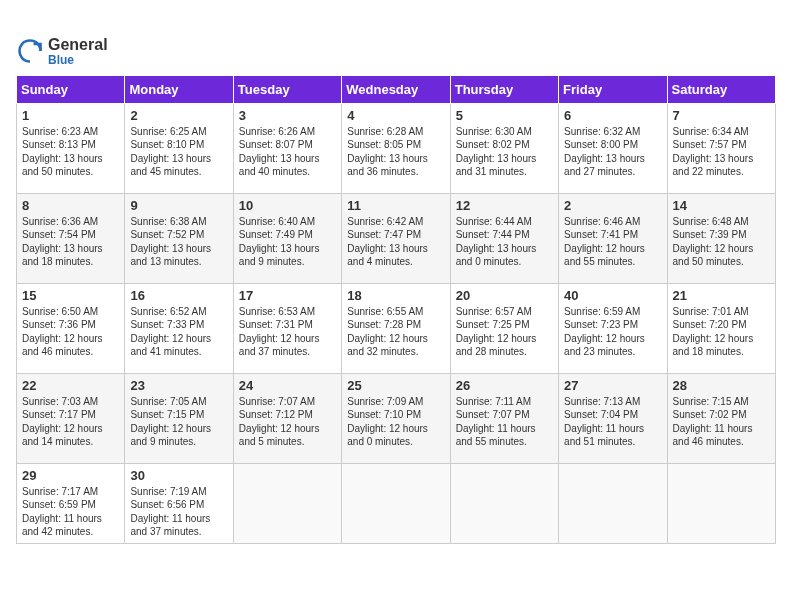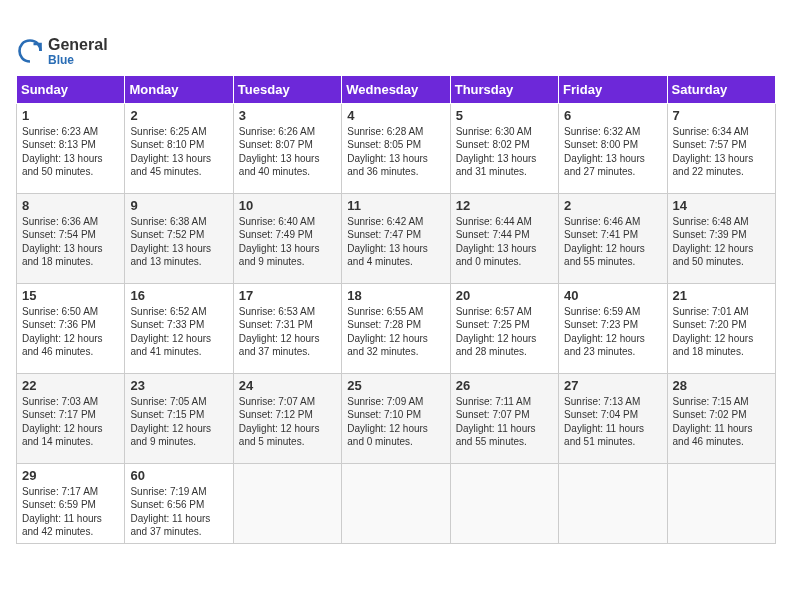--- a/index.html
+++ b/index.html
@@ -173,21 +173,21 @@
         <td><span class="day-num">26</span>
 <span class="day-detail">Sunrise: 7:11 AM<br>Sunset: 7:07 PM<br>Daylight: 11 hours and 55 minutes.</span></td>
         <td><span class="day-num">27</span>
 <span class="day-detail">Sunrise: 7:13 AM<br>Sunset: 7:04 PM<br>Daylight: 11 hours and 51 minutes.</span></td>
         <td><span class="day-num">28</span>
 <span class="day-detail">Sunrise: 7:15 AM<br>Sunset: 7:02 PM<br>Daylight: 11 hours and 46 minutes.</span></td>
       </tr>
       <tr class="last-row">
         <td><span class="day-num">29</span>
 <span class="day-detail">Sunrise: 7:17 AM<br>Sunset: 6:59 PM<br>Daylight: 11 hours and 42 minutes.</span></td>
-        <td><span class="day-num">60</span>
+        <td><span class="day-num">30</span>
 <span class="day-detail">Sunrise: 7:19 AM<br>Sunset: 6:56 PM<br>Daylight: 11 hours and 37 minutes.</span></td>
         <td class="empty-cell"></td>
         <td class="empty-cell"></td>
         <td class="empty-cell"></td>
         <td class="empty-cell"></td>
         <td class="empty-cell"></td>
       </tr>
     </tbody>
 </table>
 

